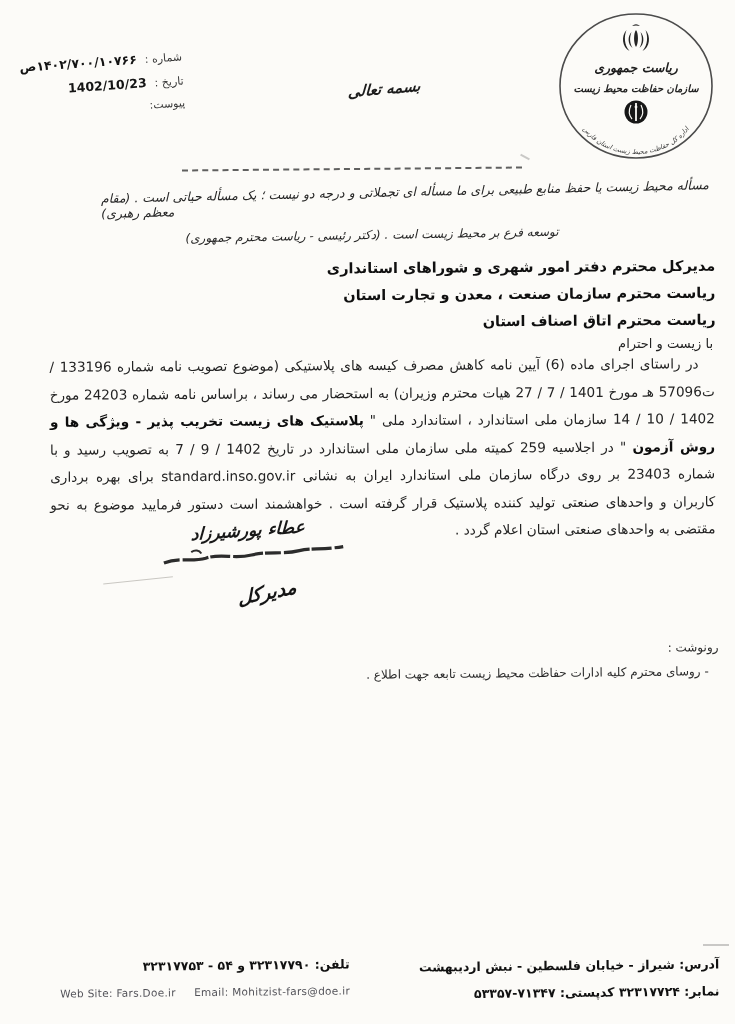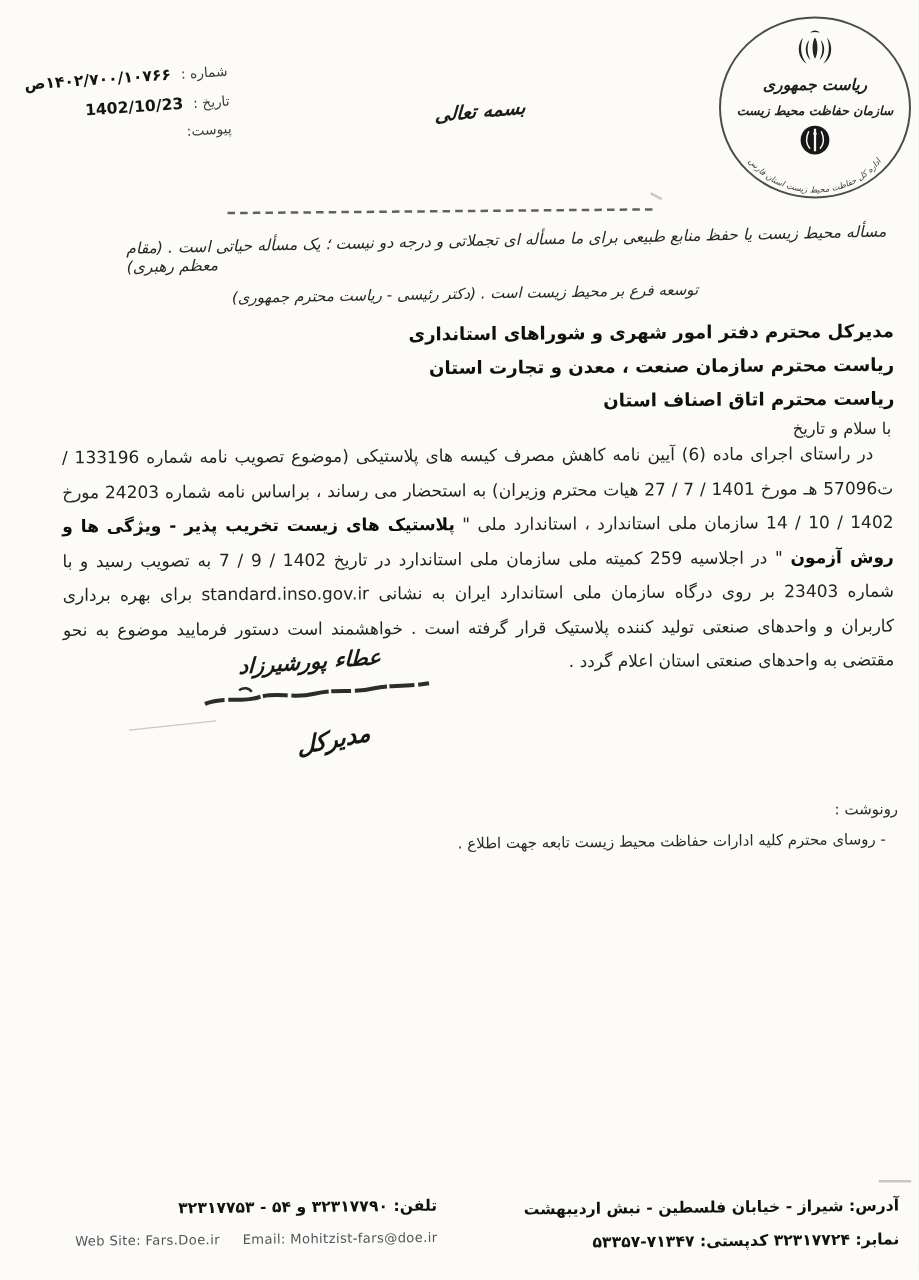--- a/index.html
+++ b/index.html
@@ -22,21 +22,21 @@
   .meta-label{font-size:11px;color:#3a3a3a;white-space:nowrap;}
   .meta-value{font-size:12.5px;font-weight:bold;color:#141414;white-space:nowrap;}
   
   .bismillah{
     position:absolute;left:348px;top:80px;
     font-size:15px;font-weight:bold;font-style:italic;
     transform:rotate(-5deg) skewX(-8deg);
     color:#1c1c1c;direction:rtl;
   }
   
-  .seal{position:absolute;right:0;top:10px;width:165px;height:152px;}
+  .seal{position:absolute;right:16px;top:10px;width:165px;height:152px;}
   .seal svg{display:block;}
   .seal-t1{font-size:12.5px;font-weight:bold;font-style:italic;fill:#1d1d1d;}
   .seal-t2{font-size:10px;font-weight:bold;font-style:italic;fill:#222;}
   .seal-ring-text{font-size:6.6px;fill:#3b3b3b;font-style:italic;}
   
   .dashed-rule{
     position:absolute;left:182px;top:168px;width:340px;height:0;
     border-top:2.2px dashed #454545;opacity:.85;
     transform:rotate(-.5deg);
   }
@@ -170,21 +170,21 @@
   <div class="artifact a2"></div>
 
   <div class="slogan slogan1">مسأله محیط زیست یا حفظ منابع طبیعی برای ما مسأله ای تجملاتی و درجه دو نیست ؛ یک مسأله حیاتی است . (مقام معظم رهبری)</div>
   <div class="slogan slogan2">توسعه فرع بر محیط زیست است . (دکتر رئیسی - ریاست محترم جمهوری)</div>
 
   <div class="recipients">
     <div class="recipient">مدیرکل محترم دفتر امور شهری و شوراهای استانداری</div>
     <div class="recipient">ریاست محترم سازمان صنعت ، معدن و تجارت استان</div>
     <div class="recipient">ریاست محترم اتاق اصناف استان</div>
   </div>
-  <div class="salutation">با سلام و تاریخ</div>
+  <div class="salutation">با زیست و احترام</div>
 
   <p class="body-text">
     <span>در راستای اجرای ماده (6) آیین نامه کاهش مصرف کیسه های پلاستیکی (موضوع تصویب نامه شماره 133196 / ت57096 هـ مورخ 1401 / 7 / 27 هیات محترم وزیران) به استحضار می رساند ، براساس نامه شماره 24203 مورخ 1402 / 10 / 14 سازمان ملی استاندارد ، استاندارد ملی " </span><b>پلاستیک های زیست تخریب پذیر - ویژگی ها و روش آزمون</b><span> " در اجلاسیه 259 کمیته ملی سازمان ملی استاندارد در تاریخ 1402 / 9 / 7 به تصویب رسید و با شماره 23403 بر روی درگاه سازمان ملی استاندارد ایران به نشانی standard.inso.gov.ir برای بهره برداری کاربران و واحدهای صنعتی تولید کننده پلاستیک قرار گرفته است . خواهشمند است دستور فرمایید موضوع به نحو مقتضی به واحدهای صنعتی استان اعلام گردد .</span>
   </p>
 
   <div class="signature">
     <div class="sig-name">عطاء پورشیرزاد</div>
     <div class="pencil-line"></div>
     <svg class="sig-scribble" width="190" height="22" viewBox="0 0 190 22">
       <path d="M 4,15 C 20,10 32,16 46,13 C 62,9 74,16 92,13 C 110,10 122,15 140,12 C 152,10 162,13 184,11" stroke="#2c2c2c" stroke-width="3.2" fill="none" stroke-dasharray="16 3 26 2 20 3 30 2"></path>

